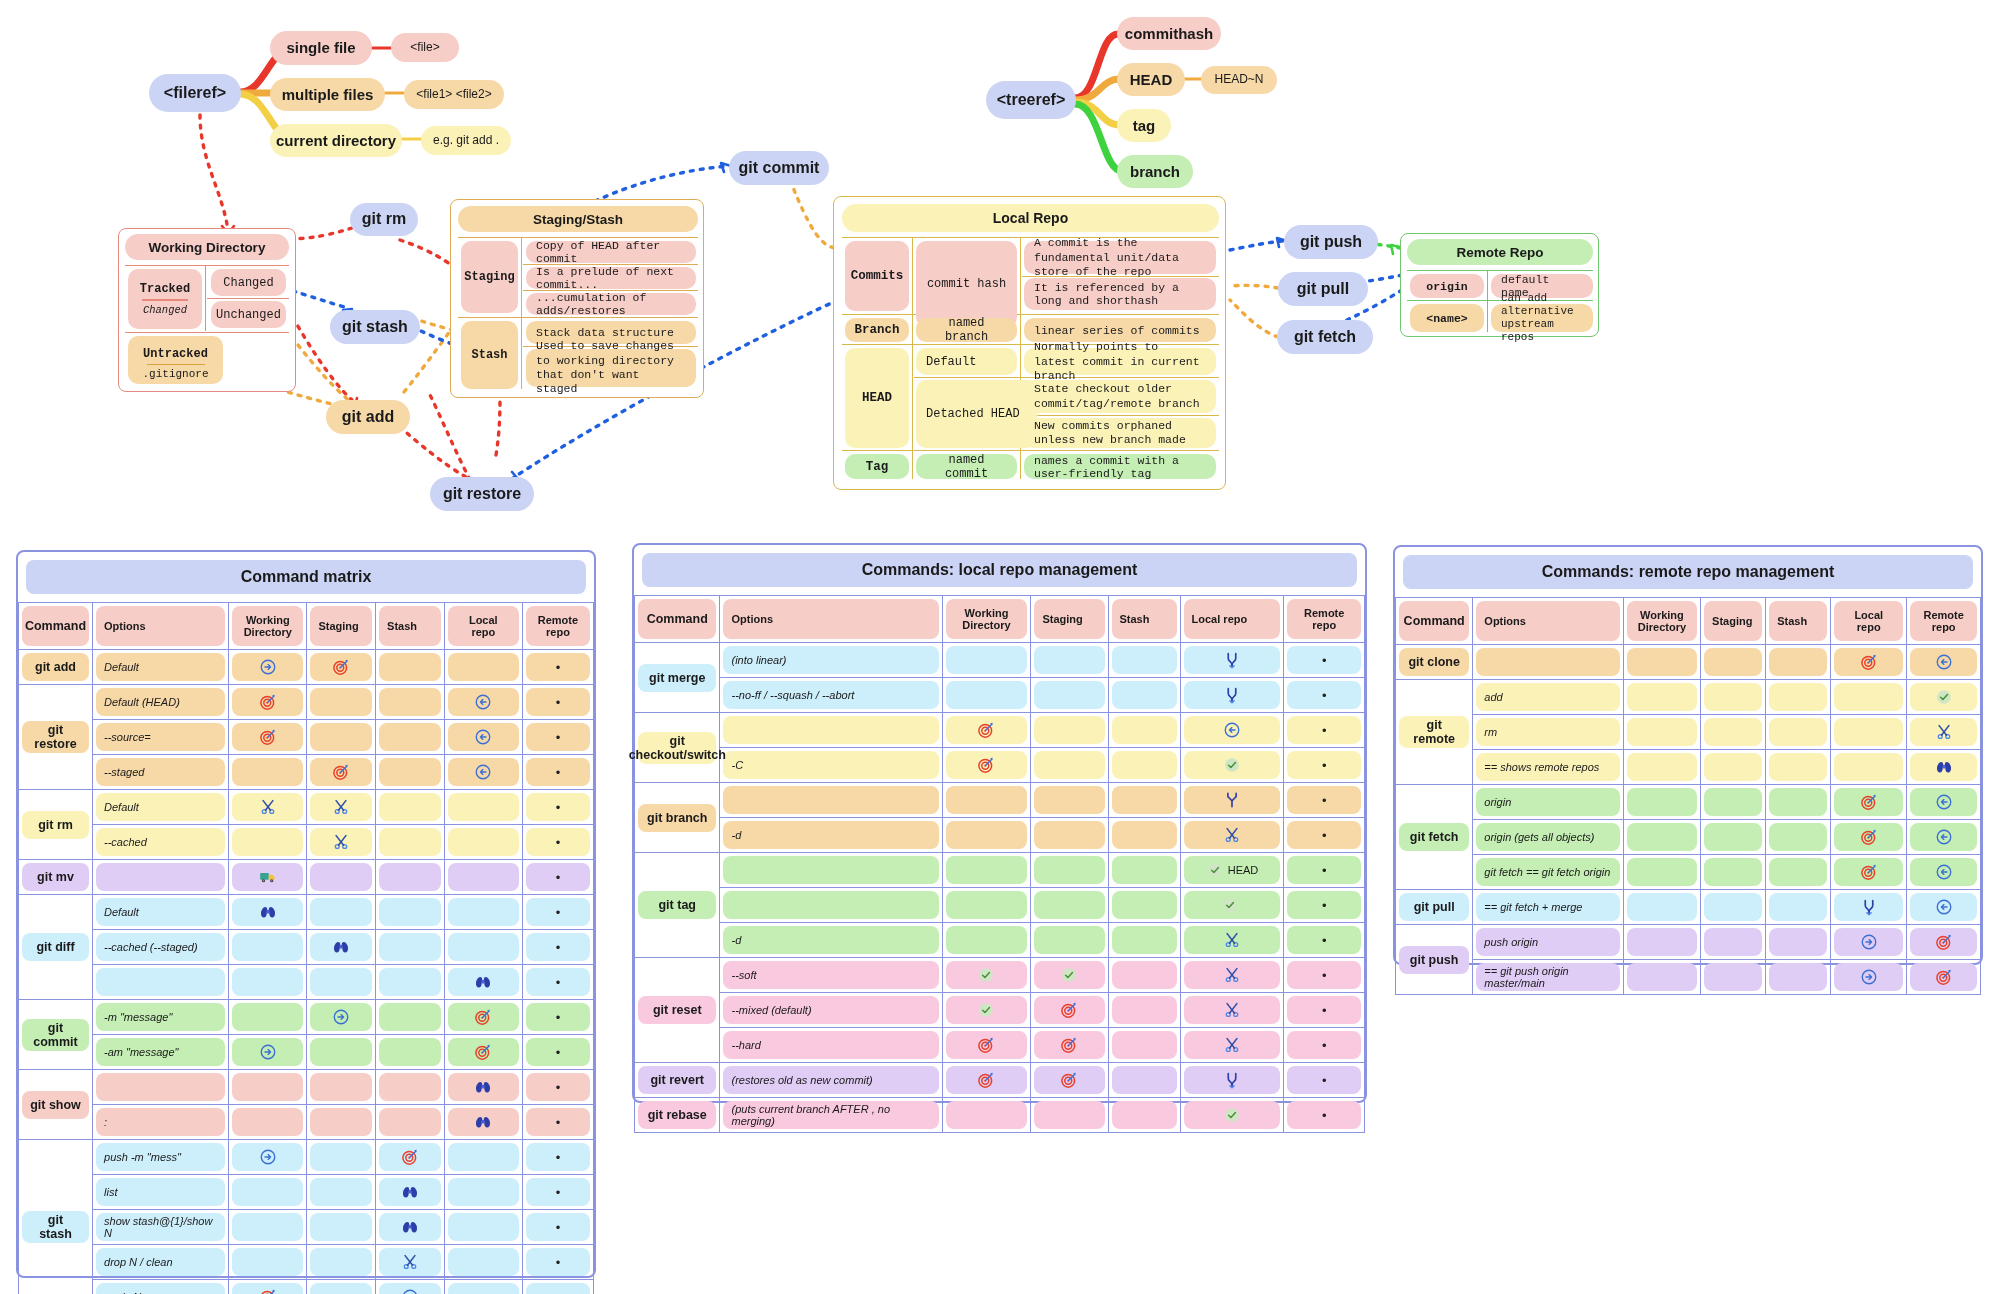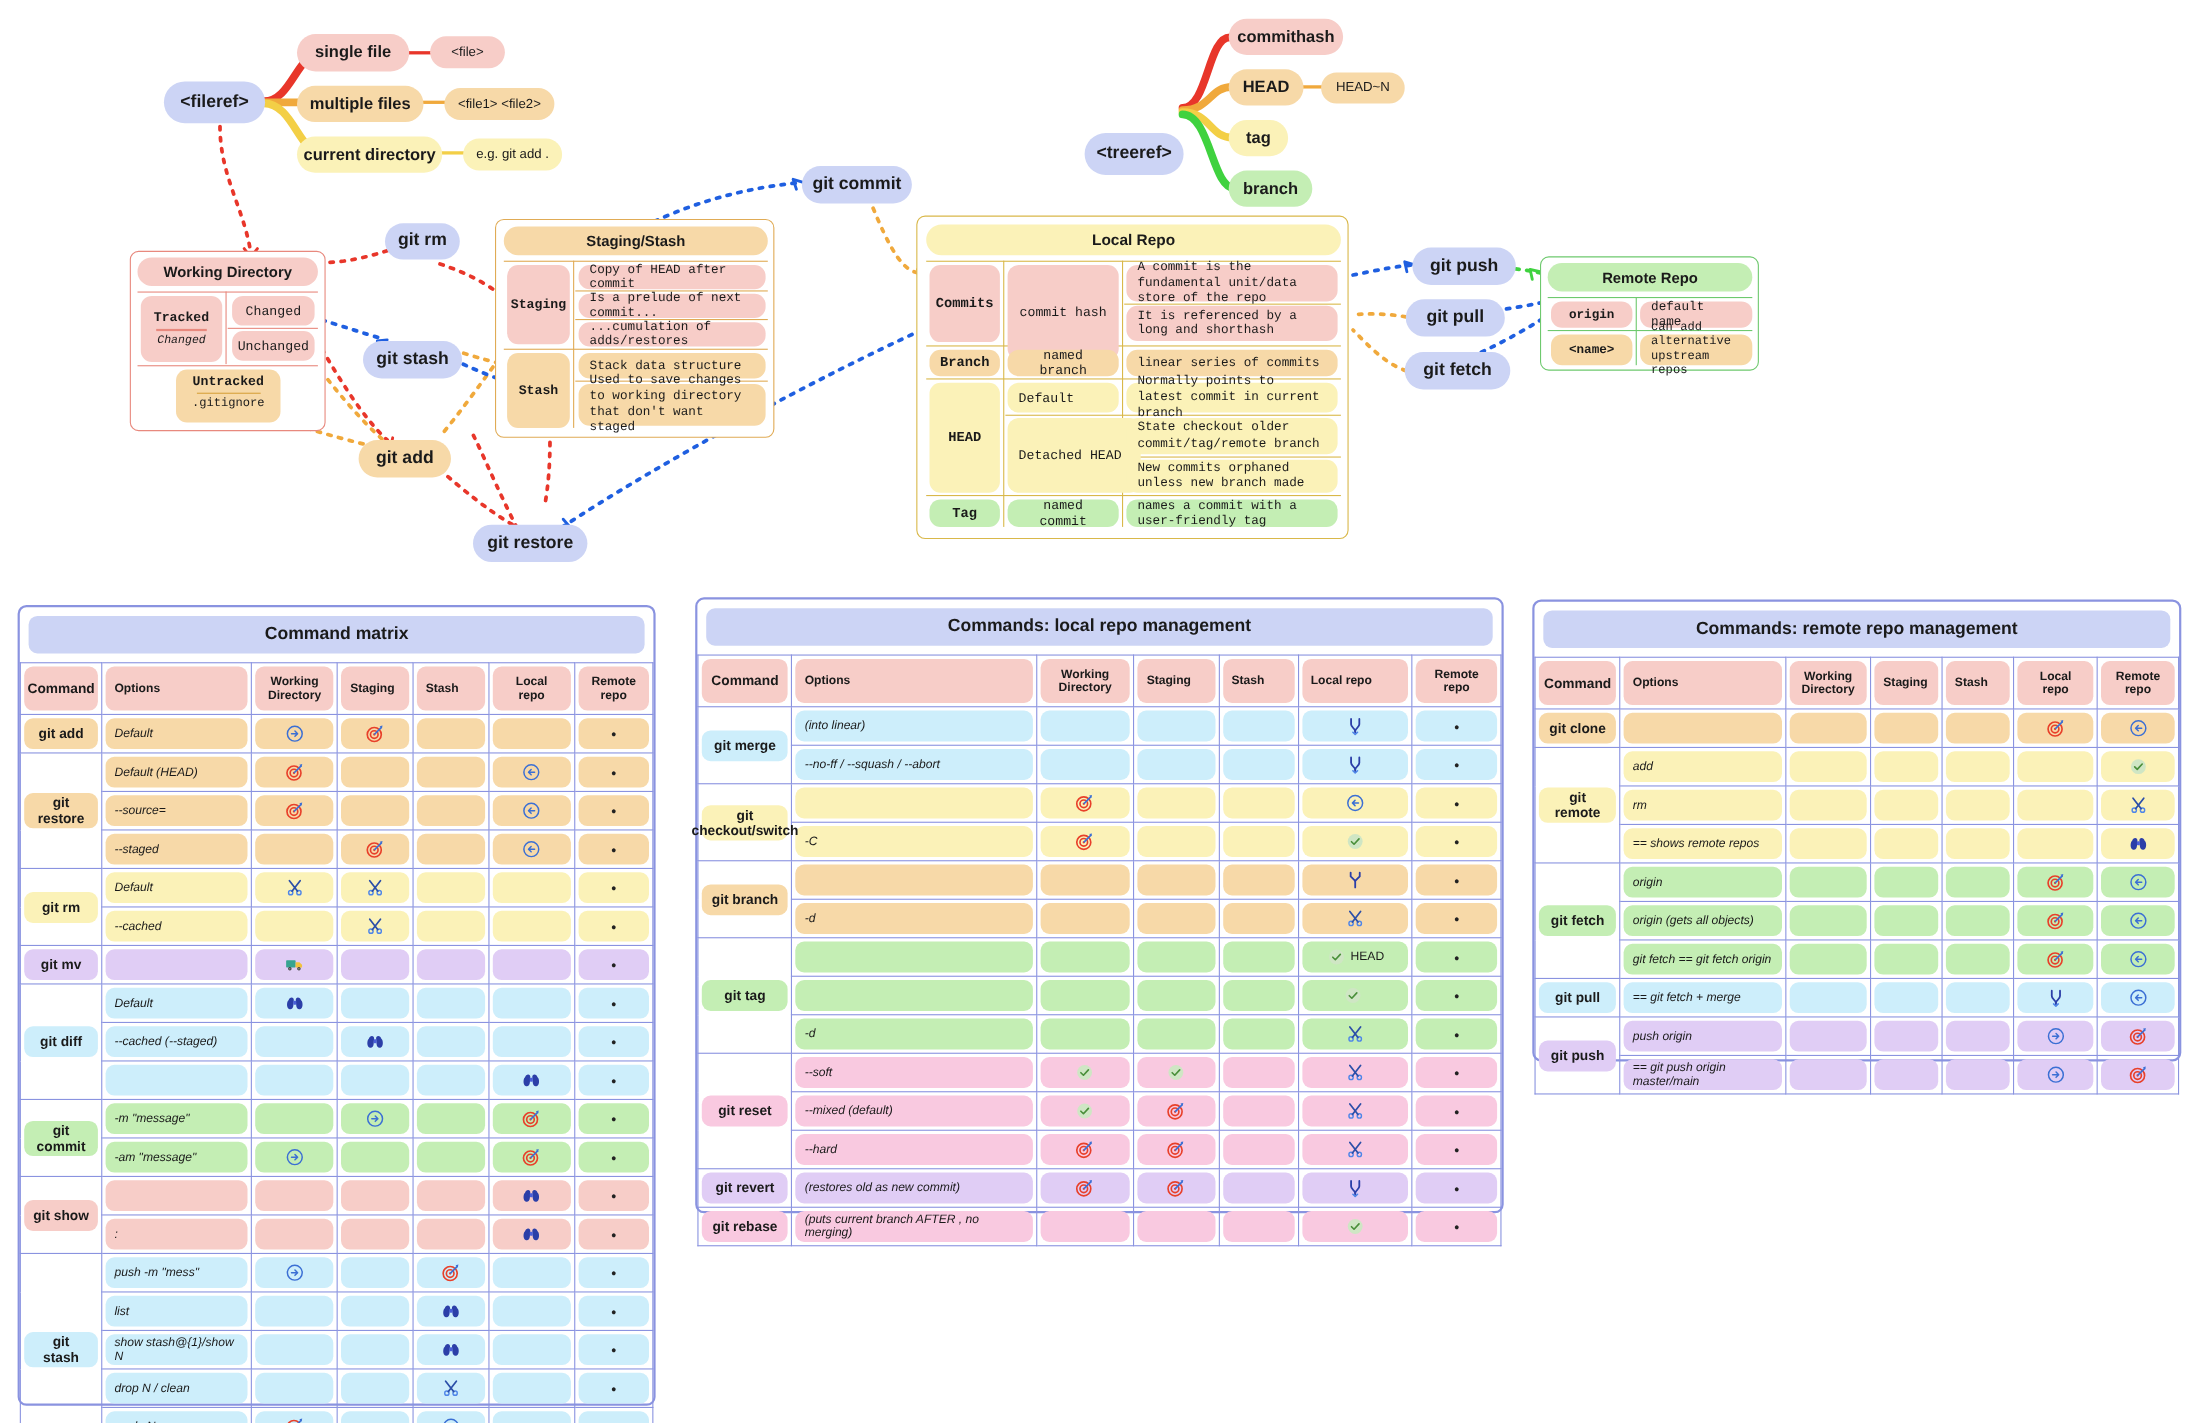--- a/index.html
+++ b/index.html
@@ -136,21 +136,21 @@
 </svg>
 
 <div class="pill bold c-blue" style="left:149px;top:74px;width:92px;height:38px;font-size:16px;">&lt;fileref&gt;</div>
 <div class="pill bold c-pink" style="left:270px;top:31px;width:102px;height:34px;font-size:15px;">single file</div>
 <div class="pill c-pink" style="left:391px;top:33px;width:68px;height:29px;font-size:12px;">&lt;file&gt;</div>
 <div class="pill bold c-orange" style="left:270px;top:78px;width:115px;height:33px;font-size:15px;">multiple files</div>
 <div class="pill c-orange" style="left:404px;top:80px;width:100px;height:29px;font-size:12px;">&lt;file1&gt; &lt;file2&gt;</div>
 <div class="pill bold c-yellow" style="left:270px;top:124px;width:132px;height:33px;font-size:15px;">current directory</div>
 <div class="pill c-yellow" style="left:421px;top:126px;width:90px;height:29px;font-size:12px;">e.g. git add .</div>
 
-<div class="pill bold c-blue" style="left:986px;top:81px;width:90px;height:38px;font-size:16px;margin-top:40px;">&lt;treeref&gt;</div>
+<div class="pill bold c-blue" style="left:986px;top:81px;width:90px;height:38px;font-size:16px;">&lt;treeref&gt;</div>
 <div class="pill bold c-pink" style="left:1117px;top:17px;width:104px;height:33px;font-size:15px;">commithash</div>
 <div class="pill bold c-orange" style="left:1117px;top:63px;width:68px;height:33px;font-size:15px;">HEAD</div>
 <div class="pill c-orange" style="left:1201px;top:66px;width:76px;height:28px;font-size:12px;">HEAD~N</div>
 <div class="pill bold c-yellow" style="left:1117px;top:109px;width:54px;height:33px;font-size:15px;">tag</div>
 <div class="pill bold c-green" style="left:1117px;top:155px;width:76px;height:33px;font-size:15px;">branch</div>
 
 <div class="pill bold c-blue" style="left:350px;top:203px;width:68px;height:33px;font-size:16px;">git rm</div>
 <div class="pill bold c-blue" style="left:330px;top:310px;width:90px;height:34px;font-size:16px;">git stash</div>
 <div class="pill bold c-orange" style="left:326px;top:400px;width:84px;height:34px;font-size:16px;">git add</div>
 <div class="pill bold c-blue" style="left:729px;top:151px;width:100px;height:34px;font-size:16px;">git commit</div>
@@ -165,21 +165,21 @@
   <div class="divl" style="left:86px;top:36px;width:1.4px;height:66px;background:#e8897e;"></div>
   <div class="divl" style="left:6px;top:103px;width:164px;height:1.4px;background:#e8897e;"></div>
   <div class="divl" style="left:88px;top:69px;width:82px;height:1.4px;background:#e8897e;"></div>
   <div class="cellbox ctr c-pink" style="left:9px;top:40px;width:74px;height:60px;flex-direction:column;justify-content:center;">
     <div style="font-weight:bold;font-size:12px;">Tracked</div>
     <div style="width:46px;height:1.2px;background:#e8897e;margin:3px 0;"></div>
     <div style="font-size:10.5px;font-style:italic;">Changed</div>
   </div>
   <div class="cellbox ctr c-pink" style="left:92px;top:40px;width:75px;height:27px;font-size:12px;">Changed</div>
   <div class="cellbox ctr c-pink" style="left:92px;top:72px;width:75px;height:27px;font-size:12px;">Unchanged</div>
-  <div class="cellbox ctr c-orange" style="left:9px;top:107px;width:95px;height:48px;flex-direction:column;justify-content:flex-start;margin-left:32px;">
+  <div class="cellbox ctr c-orange" style="left:9px;top:107px;width:95px;height:48px;flex-direction:column;justify-content:flex-end;">
     <div style="font-weight:bold;font-size:12px;">Untracked</div>
     <div style="width:58px;height:1.2px;background:#d8a23e;margin:3px 0;"></div>
     <div style="font-size:11px;">.gitignore</div>
   </div>
 </div>
 
 <div class="panel" style="left:450px;top:199px;width:254px;height:199px;border:1.6px solid #e0ab55;">
   <div class="hdr c-orange" style="left:7px;top:6px;width:240px;height:26px;font-size:13.5px;">Staging/Stash</div>
   <div class="divl" style="left:7px;top:37px;width:240px;height:1.2px;background:#e0ab55;"></div>
   <div class="divl" style="left:70px;top:37px;width:1.2px;height:152px;background:#e0ab55;"></div>

